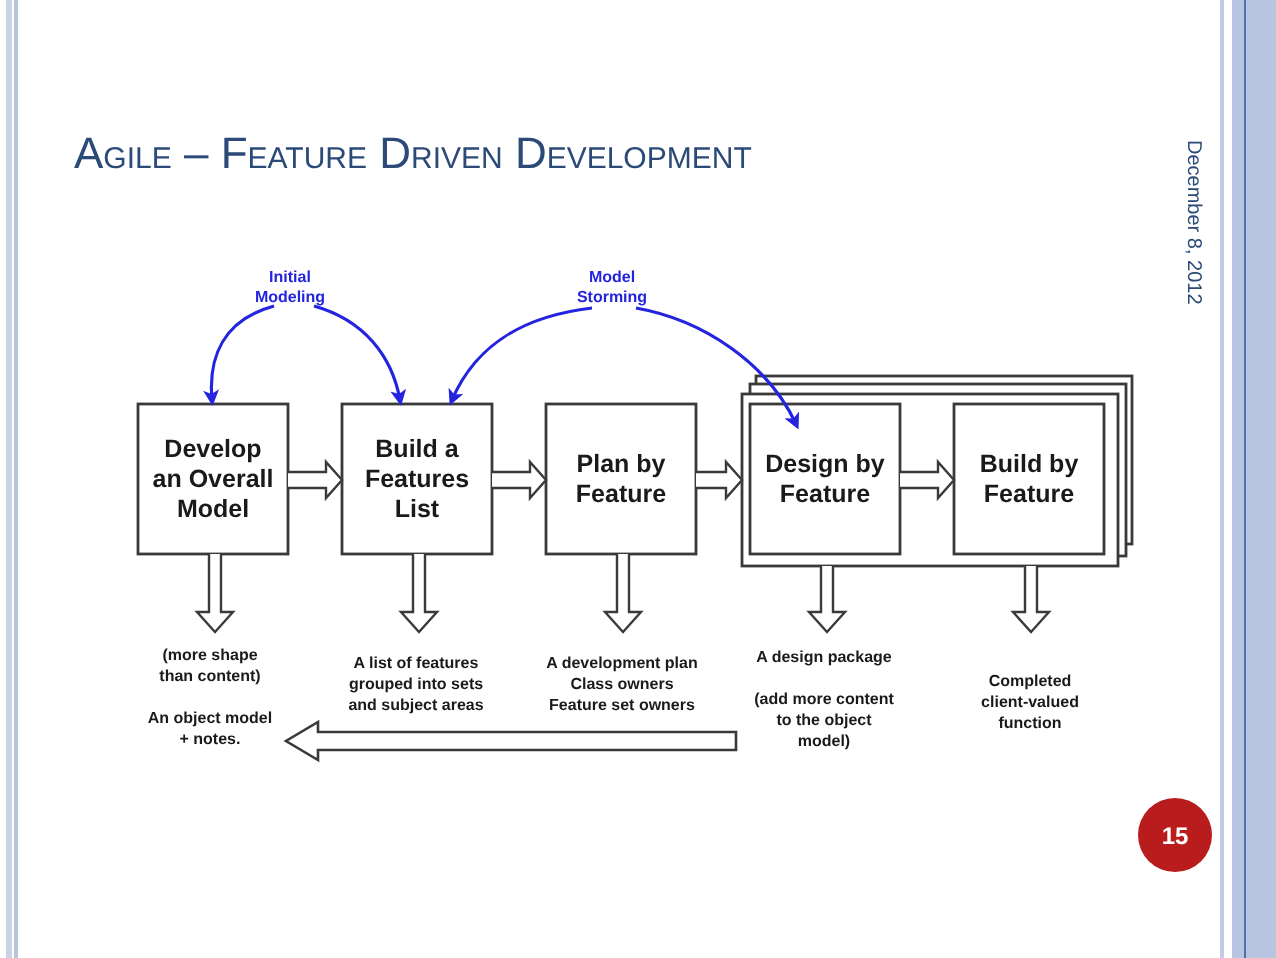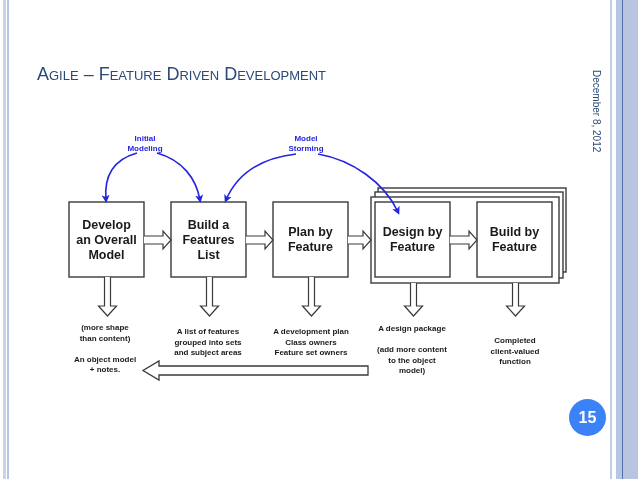--- a/index.html
+++ b/index.html
@@ -4,27 +4,27 @@
   <style>
     html, body { margin: 0; padding: 0; }
     body { width: 638px; height: 479px; background: #ffffff; position: relative; overflow: hidden;
            font-family: "Liberation Sans", sans-serif; }
     .edge { position: absolute; top: 0; height: 479px; }
     #left-stripe-a { left: 3px; width: 3px; background: #c9d3e6; }
     #left-stripe-b { left: 7px; width: 2px; background: #b8c5df; }
     #right-stripe-a { left: 610px; width: 2px; background: #c3cde2; }
     #right-band { left: 616px; width: 22px; background: #b7c5e1; }
     #right-line { left: 622px; width: 1px; background: #4f72ad; }
-    #title { position: absolute; left: 37px; top: 64px; color: #2b4a78; font-size: 18px;
+    #title { position: absolute; left: 37px; top: 64px; color: #2b4a78; font-size: 22px;
              font-variant: small-caps; letter-spacing: 0px; white-space: nowrap;
              font-family: "Liberation Sans", sans-serif; }
     #date { position: absolute; left: 602px; top: 70px; transform-origin: 0 0;
             transform: rotate(90deg); color: #2b4a78; font-size: 10px; white-space: nowrap; }
     #page-badge { position: absolute; left: 569px; top: 399px; width: 37px; height: 37px;
-                  border-radius: 50%; background: #3b82f6; color: #fff; font-size: 16px;
+                  border-radius: 50%; background: #b91c1c; color: #fff; font-size: 12px;
                   font-weight: bold; display: flex; align-items: center; justify-content: center; }
     #diagram { position: absolute; left: 0; top: 0; }
     .box-text { font-family: "Liberation Sans", sans-serif; font-weight: bold; font-size: 12.5px; fill: #1a1a1a; }
     .out-text { font-family: "Liberation Sans", sans-serif; font-weight: bold; font-size: 8px; fill: #1a1a1a; }
     .blue-text { font-family: "Liberation Sans", sans-serif; font-weight: bold; font-size: 8px; fill: #2424e0; }
   </style>
 </head>
 <body>
 
 <div class="edge" id="left-stripe-a"></div>

